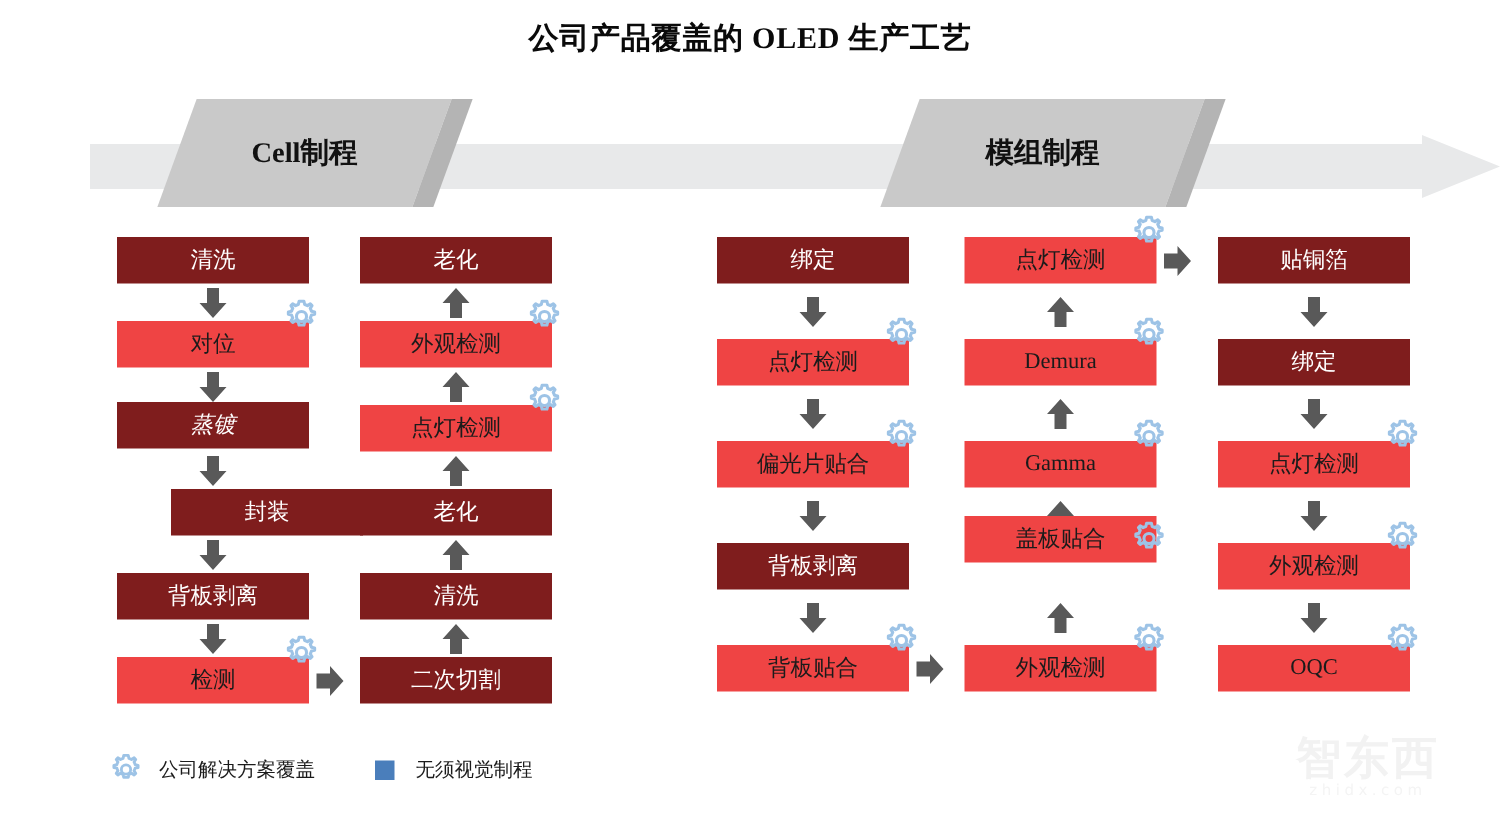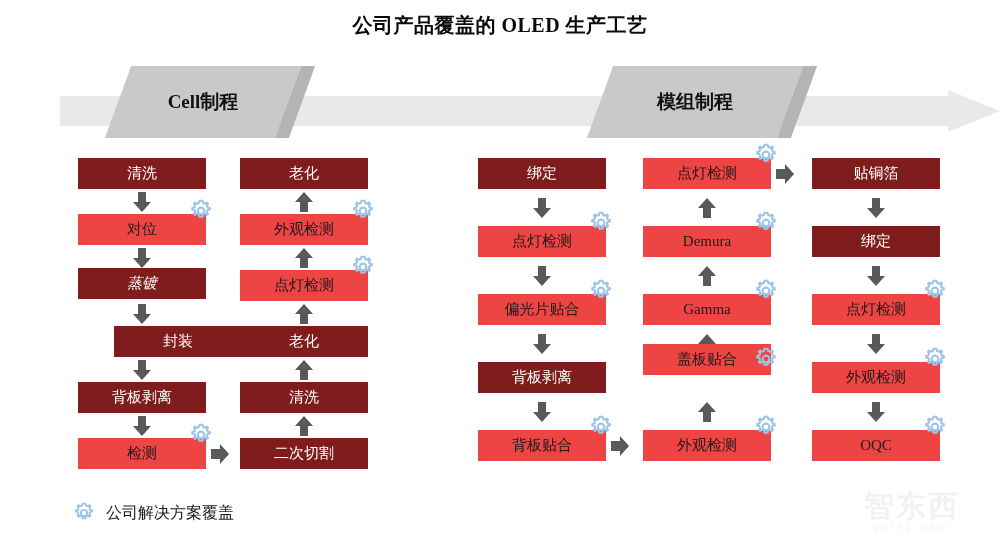--- a/index.html
+++ b/index.html
@@ -138,21 +138,21 @@
   .legend-item .swatch.gray { background: #d3d3d3; }
   .legend-item .swatch.blue { background: #4a7ebb; }
   .legend-item .gear-swatch {
     width: 24px;
     height: 24px;
     margin-right: 10px;
     flex: 0 0 auto;
   }
   .legend-item .ltext {
     font-family: "Liberation Serif", "DejaVu Serif", serif;
-    font-size: 16px;
+    font-size: 13px;
     color: #1b1b1b;
     white-space: nowrap;
   }
 
   
   .watermark {
     position: absolute;
     right: 8px;
     bottom: 4px;
     width: 160px;
@@ -501,20 +501,24 @@
   <div class="legend">
     <div class="legend-item">
       <span class="gear-swatch">
         <svg width="24" height="24" viewBox="0 0 24 24" xmlns="http://www.w3.org/2000/svg">
           <path d="M12 2.6 l1.5 0 0.45 2.0 a7.2 7.2 0 0 1 1.75 0.72 l1.72-1.12 1.06 1.06 -1.12 1.72 a7.2 7.2 0 0 1 0.72 1.75 l2.0 0.45 0 1.5 -2.0 0.45 a7.2 7.2 0 0 1 -0.72 1.75 l1.12 1.72 -1.06 1.06 -1.72-1.12 a7.2 7.2 0 0 1 -1.75 0.72 l-0.45 2.0 -1.5 0 -1.5 0 -0.45-2.0 a7.2 7.2 0 0 1 -1.75-0.72 l-1.72 1.12 -1.06-1.06 1.12-1.72 a7.2 7.2 0 0 1 -0.72-1.75 l-2.0-0.45 0-1.5 2.0-0.45 a7.2 7.2 0 0 1 0.72-1.75 l-1.12-1.72 1.06-1.06 1.72 1.12 a7.2 7.2 0 0 1 1.75-0.72 l0.45-2.0 z" fill="none" stroke="#9dc3e6" stroke-width="1.9" stroke-linejoin="round"></path>
           <circle cx="12" cy="12" r="3.1" fill="none" stroke="#9dc3e6" stroke-width="1.9"></circle>
         </svg>
       </span>
       <span class="ltext">公司解决方案覆盖</span>
     </div>
+    <div class="legend-item">
+      <span class="swatch blue"></span>
+      <span class="ltext">无须视觉制程</span>
+    </div>
   </div>
 
   <div class="watermark">
     <div class="wm-main">智东西</div>
     <div class="wm-sub">zhidx.com</div>
   </div>
 
 </div>
 
 </body></html>

